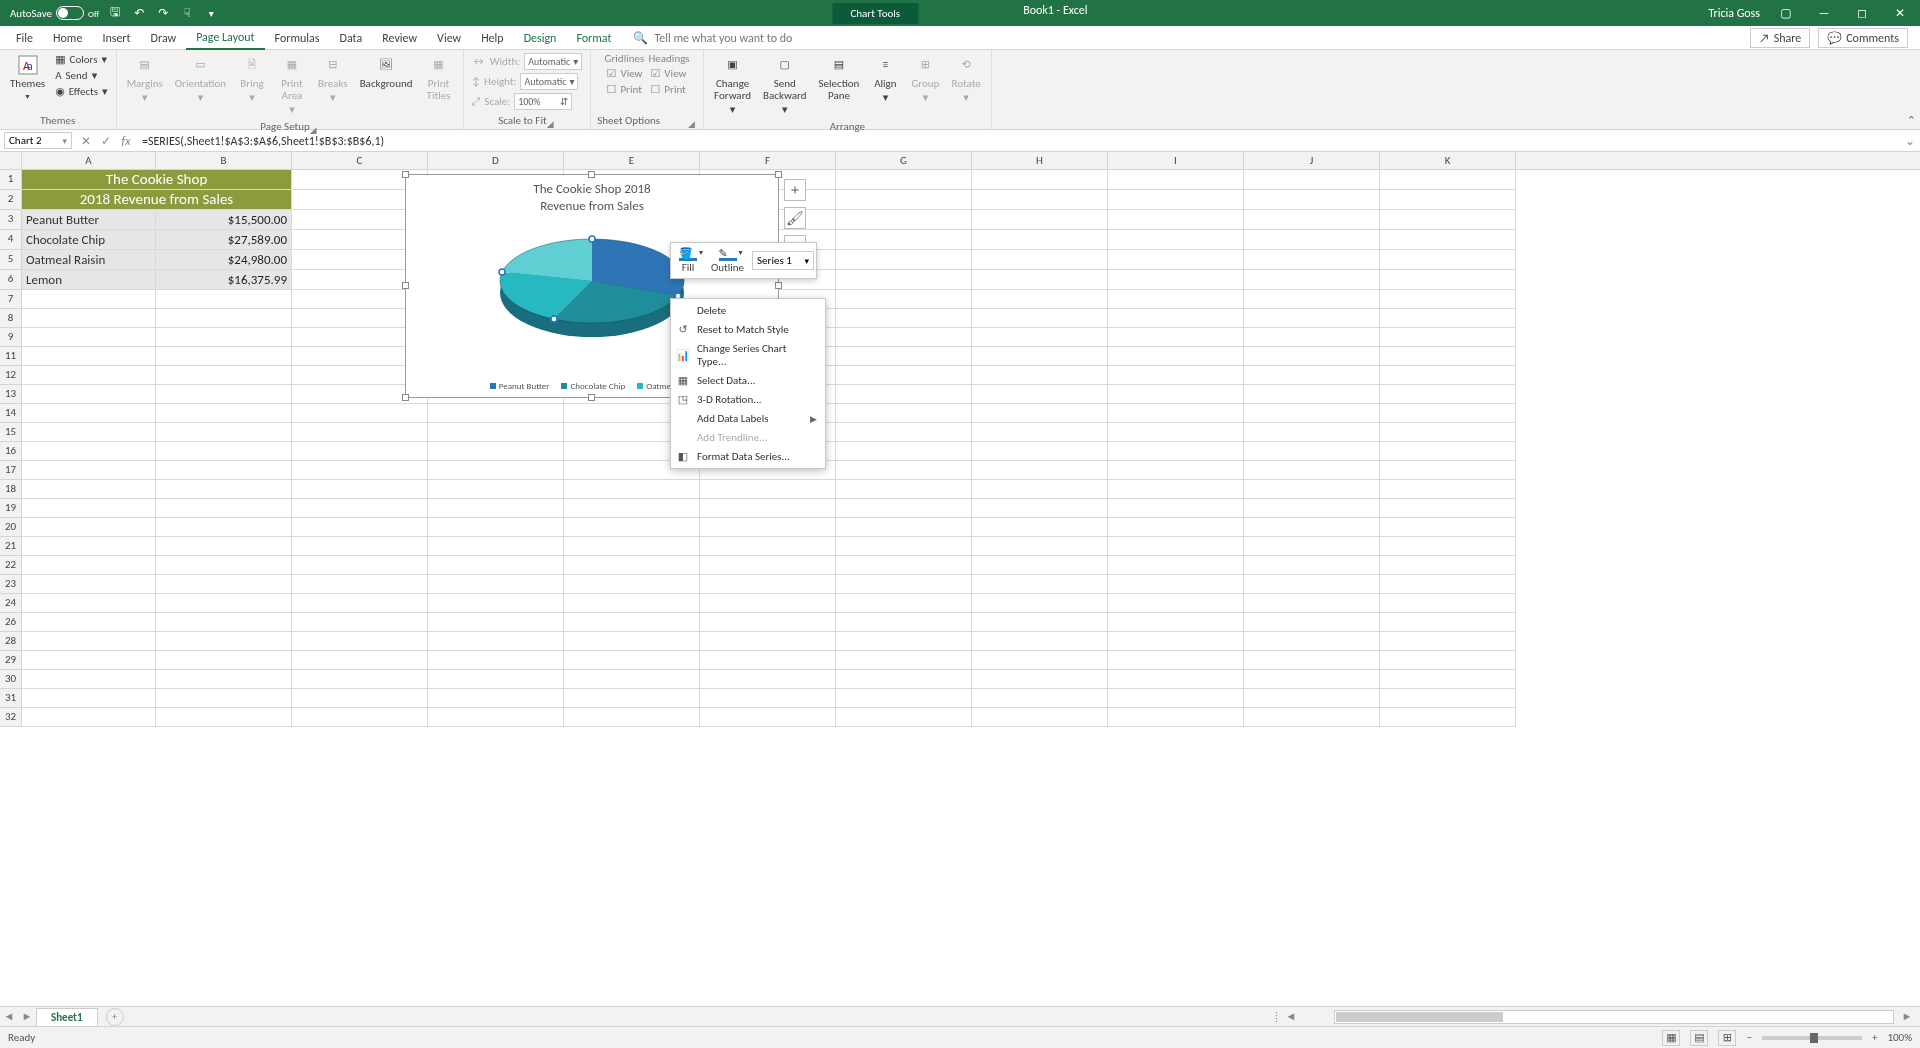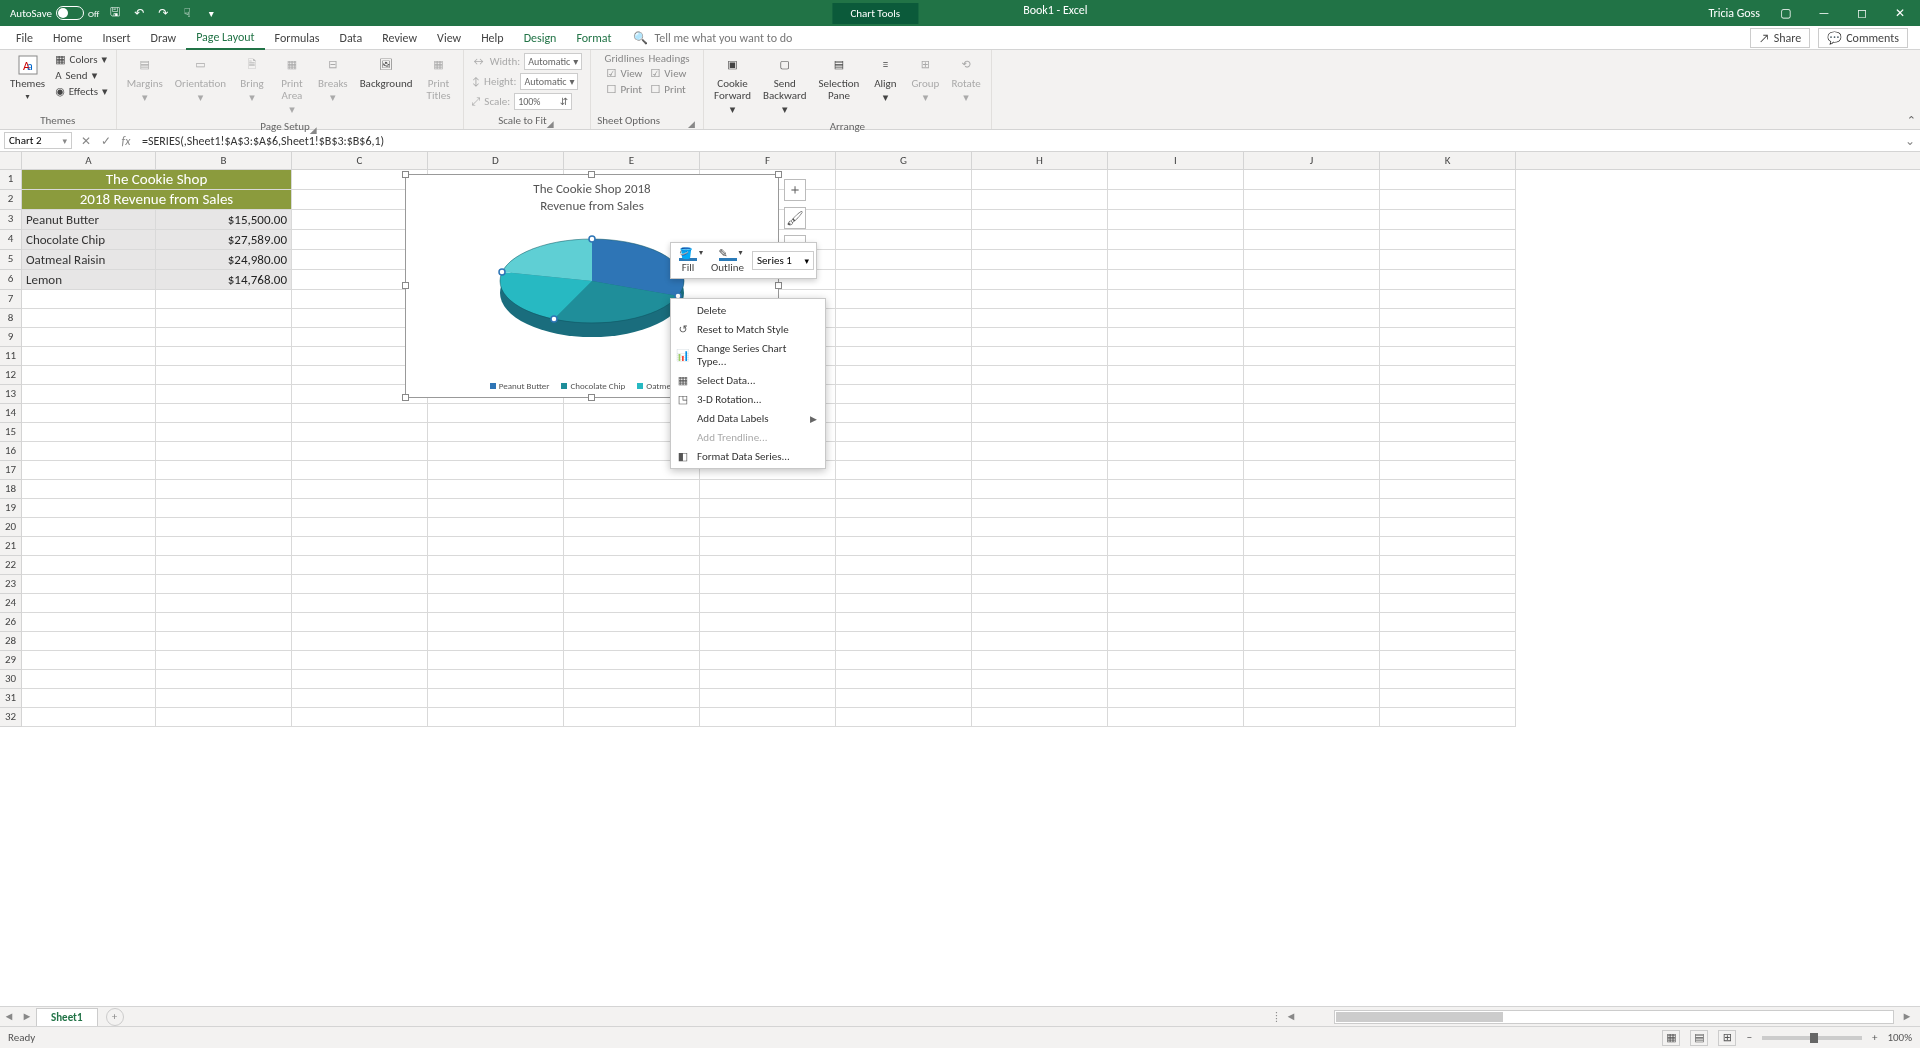--- a/index.html
+++ b/index.html
@@ -263,21 +263,21 @@
       </div>
     </div>
     <div style="display:flex; width:100%; justify-content:center; position:relative;gap:28px;">
       <div class="ribbon-group-label">Sheet Options</div>
       <span class="dlg-launcher">◢</span>
     </div>
   </div>
 
   <div class="ribbon-group">
     <div class="ribbon-group-items">
-      <div class="ribbon-btn"><div class="icon">▣</div><span style="white-space:pre-line">Cookie
+      <div class="ribbon-btn"><div class="icon">▣</div><span style="white-space:pre-line">Change
 Forward</span>▾</div>
       <div class="ribbon-btn"><div class="icon">▢</div><span style="white-space:pre-line">Send
 Backward</span>▾</div>
       <div class="ribbon-btn">
           <div class="icon">▤</div>
           <span style="white-space:pre-line">Selection
 Pane</span>
         </div>
       <div class="ribbon-btn"><div class="icon">≡</div><span>Align</span>▾</div>
       <div class="ribbon-btn grayed"><div class="icon">⊞</div><span>Group</span>▾</div>
@@ -380,21 +380,21 @@
         <div class="cell" style="width:136px"></div>
         <div class="cell" style="width:136px"></div>
         <div class="cell" style="width:136px"></div>
         <div class="cell" style="width:136px"></div>
         <div class="cell" style="width:136px"></div>
         <div class="cell" style="width:136px"></div>
       </div>
       <div class="row tall">
         <div class="row-header">6</div>
         <div class="cell data-label" style="width:134px">Lemon</div>
-        <div class="cell data-val" style="width:136px">$14,768.00</div>
+        <div class="cell data-val" style="width:136px">$16,375.99</div>
         <div class="cell" style="width:136px"></div>
         <div class="cell" style="width:136px"></div>
         <div class="cell" style="width:136px"></div>
         <div class="cell" style="width:136px"></div>
         <div class="cell" style="width:136px"></div>
         <div class="cell" style="width:136px"></div>
         <div class="cell" style="width:136px"></div>
         <div class="cell" style="width:136px"></div>
         <div class="cell" style="width:136px"></div>
       </div>

